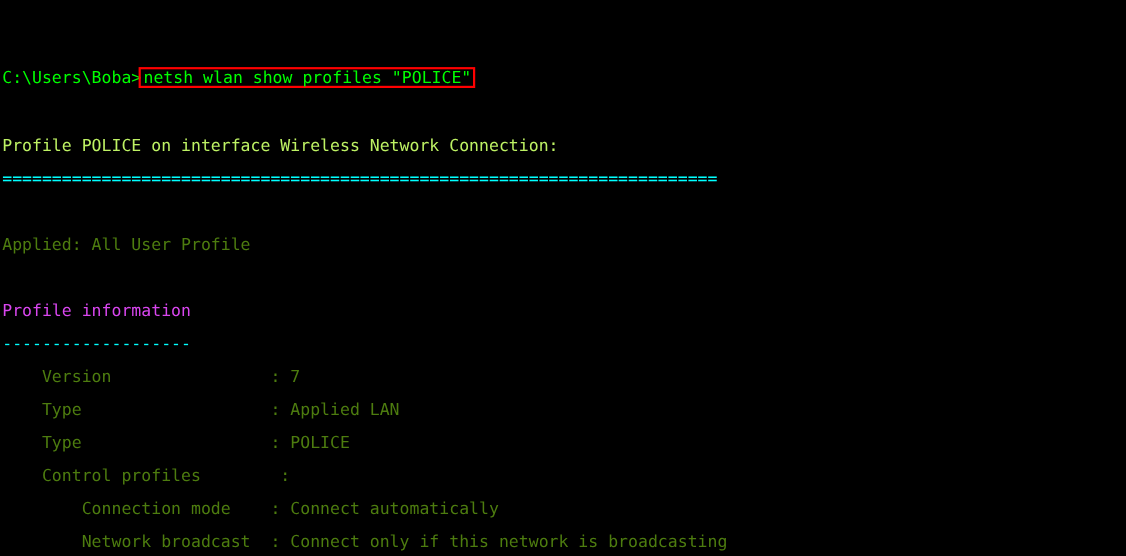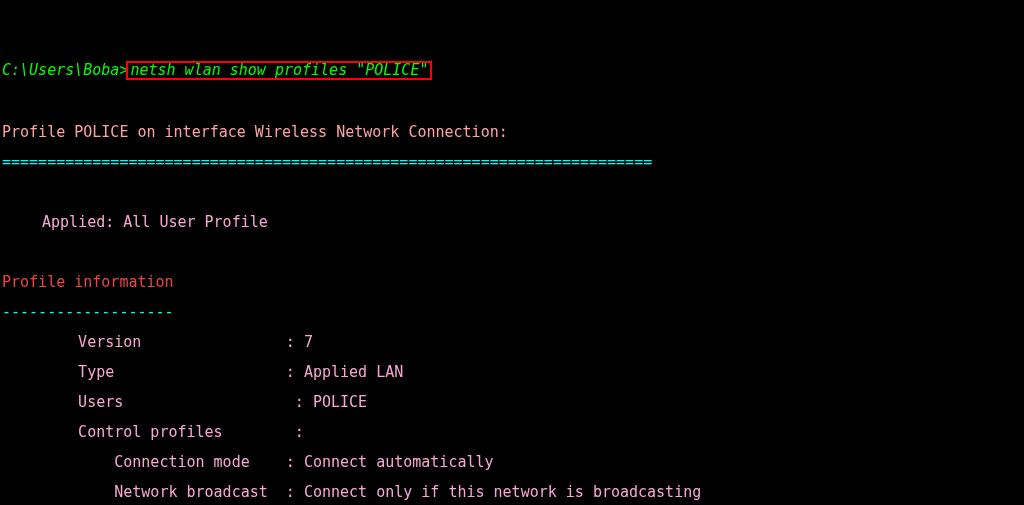--- a/index.html
+++ b/index.html
@@ -14,45 +14,45 @@
       height: 505px;
       overflow: hidden;
       white-space: pre;
     }
     .highlight-box {
       border: 2px solid #ff0000;
       display: inline-block;
       padding: 0 2px;
       margin-left: -2px;
     }
-    .prompt-line { display: block; font-style: italic; }
-    .cyan { color: #fca5a5; }
-    .section-header { color: #ef4444; }
+    .prompt-line { display: block; }
+    .cyan { color: #bef264; }
+    .section-header { color: #d946ef; }
     .divider { color: #00ffff; }
-    .normal { color: #f9a8d4; margin-left: 40px; }
+    .normal { color: #4d7c0f; }
     .row { display: block; }
     .eqline { color: #00ffff; }
   </style>
 </head>
 <body>
 
 
 
 <span class="prompt-line"><span>C:\Users\Boba&gt;</span><span class="highlight-box"><span>netsh wlan show profiles "POLICE"</span></span></span>
 <span class="row"> </span>
 <span class="row cyan">Profile POLICE on interface Wireless Network Connection:</span>
 <span class="row eqline">========================================================================</span>
 <span class="row"> </span>
 <span class="row normal">Applied: All User Profile</span>
 <span class="row"> </span>
 <span class="row section-header">Profile information</span>
 <span class="row divider">-------------------</span>
 <span class="row normal">    Version                : 7</span>
 <span class="row normal">    Type                   : Applied LAN</span>
-<span class="row normal">    Users                   : POLICE</span>
+<span class="row normal">    Type                   : POLICE</span>
 <span class="row normal">    Control profiles        :</span>
 <span class="row normal">        Connection mode    : Connect automatically</span>
 <span class="row normal">        Network broadcast  : Connect only if this network is broadcasting</span>
 
 
 
 
 
 
 

